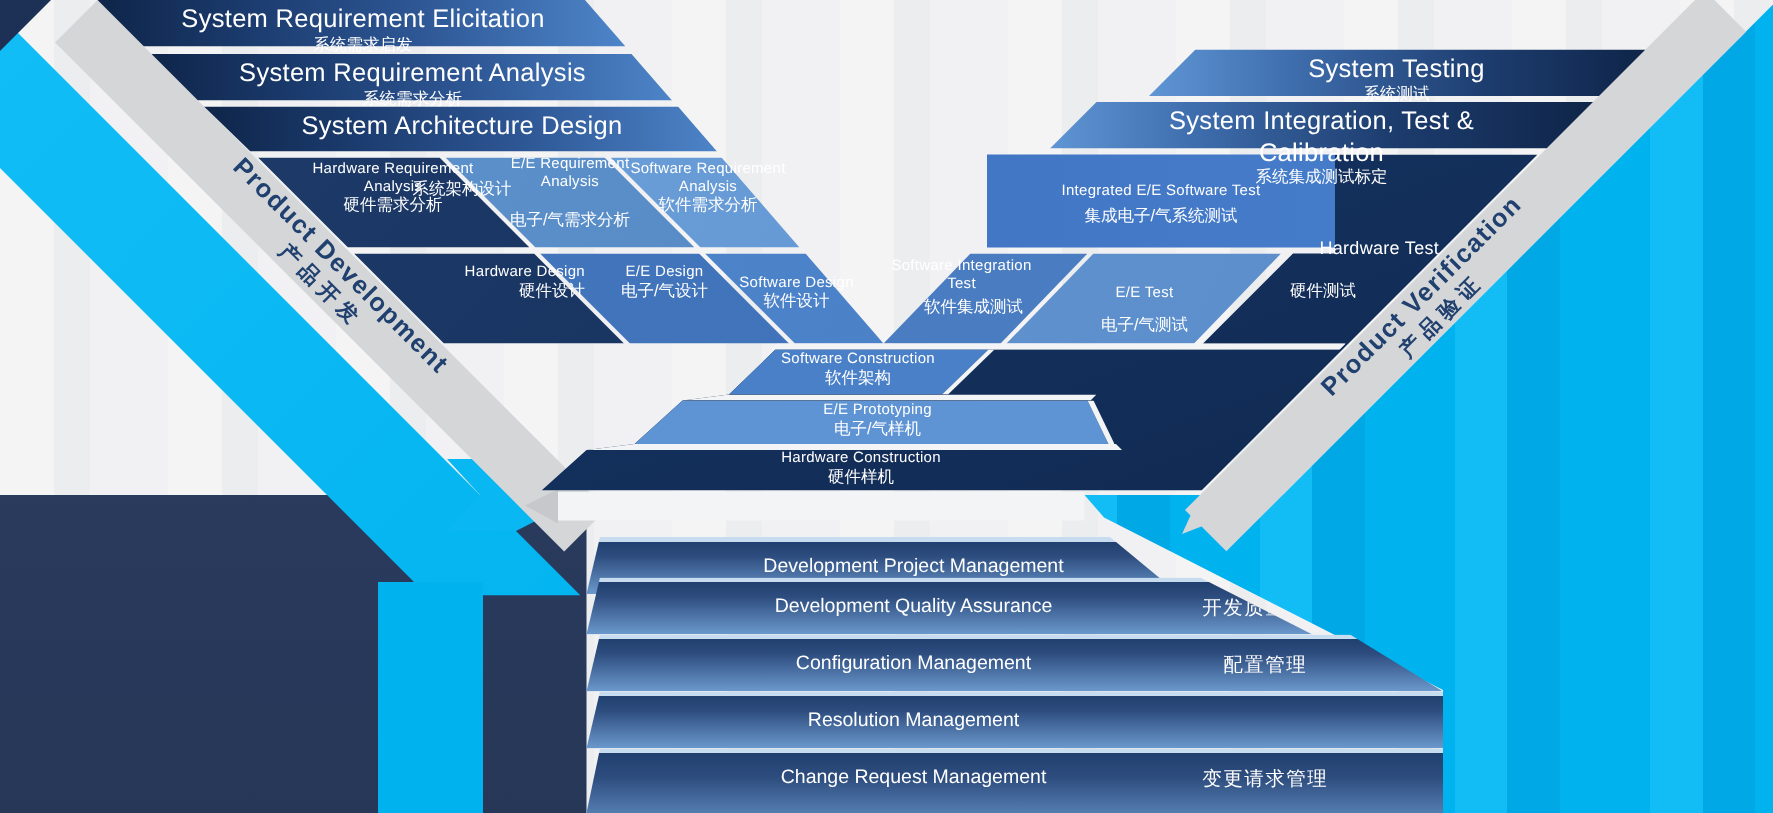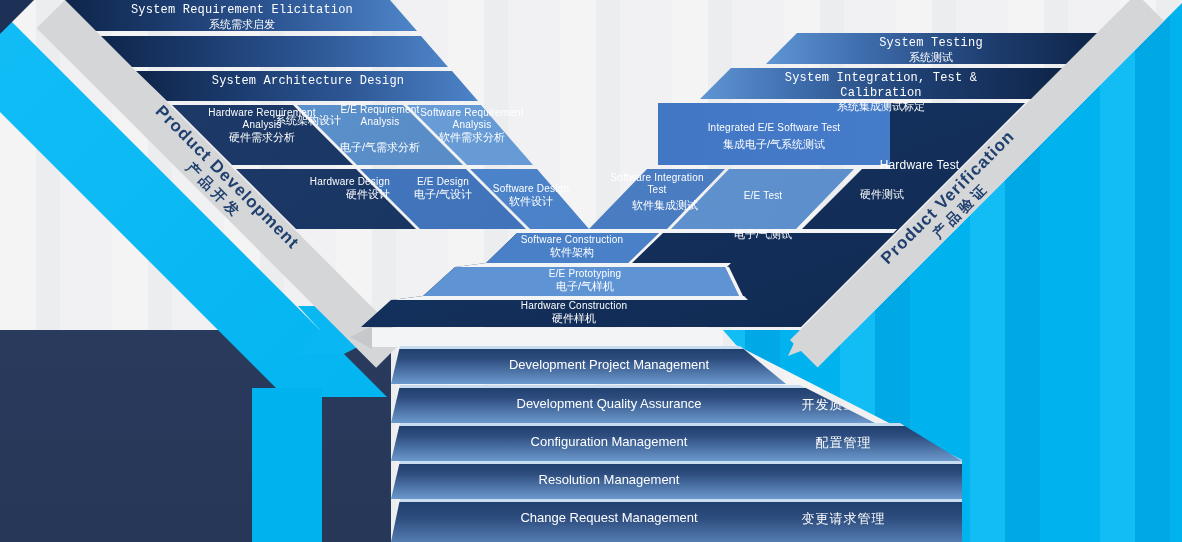--- a/index.html
+++ b/index.html
@@ -6,21 +6,21 @@
   #canvas{
     position:relative;width:1182px;height:542px;overflow:hidden;
     font-family:"Liberation Sans","DejaVu Sans",sans-serif;
     background:repeating-linear-gradient(90deg,#f4f4f5 0 36px,#ecedef 36px 60px,#f1f1f3 60px 112px);
   }
   .shape{position:absolute;left:0;top:0;width:1182px;height:542px;pointer-events:none;}
   .txt{position:absolute;display:flex;flex-direction:column;align-items:center;justify-content:flex-start;
        color:#ffffff;text-align:center;line-height:1.22;}
   .txt .en{font-size:10px;letter-spacing:.2px;}
   .txt .cn{font-size:11px;}
-  .rowtxt .en{font-size:12px;font-family:Liberation Mono, monospace;}
+  .rowtxt .en{font-size:17px;}
   .ribbon{position:absolute;background:#d5d6d8;transform-origin:0 0;display:flex;align-items:center;}
   .ribbon .rtxt{display:flex;flex-direction:column;align-items:center;color:#20406f;font-weight:bold;}
   .ribbon .rtxt .en{font-size:17px;letter-spacing:1px;}
   .ribbon .rtxt .cn{font-size:14px;letter-spacing:4px;}
   .bar{position:absolute;left:391px;width:571px;height:38px;
        background:linear-gradient(180deg,#c8dcf0 0,#c8dcf0 3px,#20406f 3px,#2e4d7f 34%,#6b99cd 100%);}
   .bar .btxt{position:absolute;top:11px;color:#fff;font-size:13px;white-space:nowrap;}
   .bar .ben{left:68px;width:300px;text-align:center;}
   .bar .bcn{left:345px;width:215px;text-align:center;letter-spacing:1px;}
   .gap{position:absolute;left:0;top:0;width:1182px;height:542px;background:#f3f4f5;}
@@ -85,20 +85,24 @@
   <div class="gap" style="clip-path:polygon(518px 229px,897px 229px,893px 233px,514px 233px);"></div>
   <div class="gap" style="clip-path:polygon(486px 263px,731px 263px,727px 267px,455px 267px);"></div>
   <div class="gap" style="clip-path:polygon(423px 296px,744px 296px,748px 300px,391px 300px);"></div>
   <div class="gap" style="clip-path:polygon(659px 233px,663px 233px,632px 263px,628px 263px);"></div>
   <div class="gap" style="clip-path:polygon(725px 267px,729px 267px,743px 296px,739px 296px);"></div>
 
   <div class="txt rowtxt" style="left:97px;top:3px;width:290px;">
     <span class="en">System Requirement Elicitation</span>
     <span class="cn">系统需求启发</span>
   </div>
+  <div class="txt rowtxt" style="left:130px;top:39px;width:290px;">
+    <span class="en">System Requirement Analysis</span>
+    <span class="cn">系统需求分析</span>
+  </div>
   <div class="txt rowtxt" style="left:163px;top:74px;width:290px;gap:25px;">
     <span class="en">System Architecture Design</span>
     <span class="cn">系统架构设计</span>
   </div>
   <div class="txt" style="left:202px;top:107px;width:120px;">
     <span class="en">Hardware Requirement Analysis</span>
     <span class="cn">硬件需求分析</span>
   </div>
   <div class="txt" style="left:320px;top:104px;width:120px;">
     <span class="en">E/E Requirement Analysis</span>
@@ -139,36 +143,36 @@
     <span class="cn">系统测试</span>
   </div>
   <div class="txt rowtxt" style="left:741px;top:71px;width:280px;">
     <span class="en">System Integration, Test &amp; Calibration</span>
     <span class="cn">系统集成测试标定</span>
   </div>
   <div class="txt" style="left:664px;top:122px;width:220px;">
     <span class="en">Integrated E/E Software Test</span>
     <span class="cn" style="margin-top:4px;">集成电子/气系统测试</span>
   </div>
-  <div class="txt" style="left:607px;top:172px;width:100px;">
+  <div class="txt" style="left:591px;top:172px;width:100px;">
     <span class="en">Software Integration Test</span>
     <span class="cn" style="margin-top:3px;margin-left:16px;">软件集成测试</span>
   </div>
   <div class="txt" style="left:708px;top:190px;width:110px;">
     <span class="en">E/E Test</span>
-    <span class="cn" style="margin-top:26px;">电子/气测试</span>
+    <span class="cn" style="margin-top:9px;">电子/气测试</span>
   </div>
   <div class="txt" style="left:852px;top:158px;width:135px;">
     <span class="en" style="font-size:12px;">Hardware Test</span>
   </div>
   <div class="txt" style="left:822px;top:188px;width:120px;">
     <span class="cn">硬件测试</span>
   </div>
 
-  <div class="bar" style="top:346px;clip-path:polygon(9px 0px,349px 0px,395px 38px,0px 38px);">
+  <div class="bar" style="top:358px;clip-path:polygon(9px 0px,349px 0px,395px 38px,0px 38px);">
     <span class="btxt ben">Development Project Management</span>
     <span class="btxt bcn">开发项目管理</span>
   </div>
   <div class="bar" style="top:385px;clip-path:polygon(9px 0px,409px 0px,484px 38px,0px 38px);">
     <span class="btxt ben">Development Quality Assurance</span>
     <span class="btxt bcn">开发质量保证</span>
   </div>
   <div class="bar" style="top:423px;clip-path:polygon(9px 0px,509px 0px,571px 38px,0px 38px);">
     <span class="btxt ben">Configuration Management</span>
     <span class="btxt bcn">配置管理</span>

